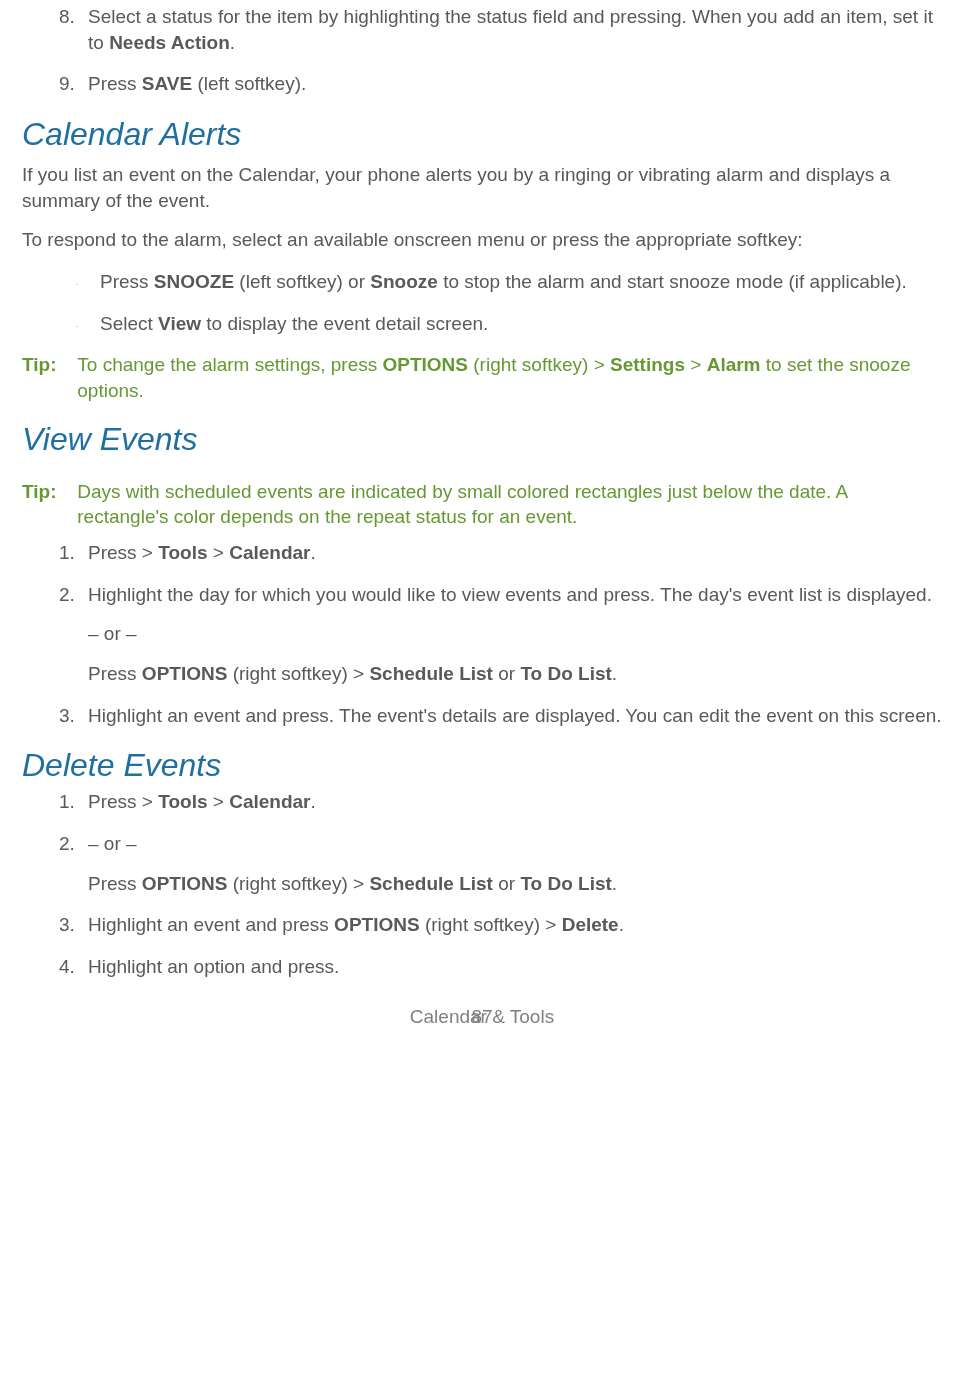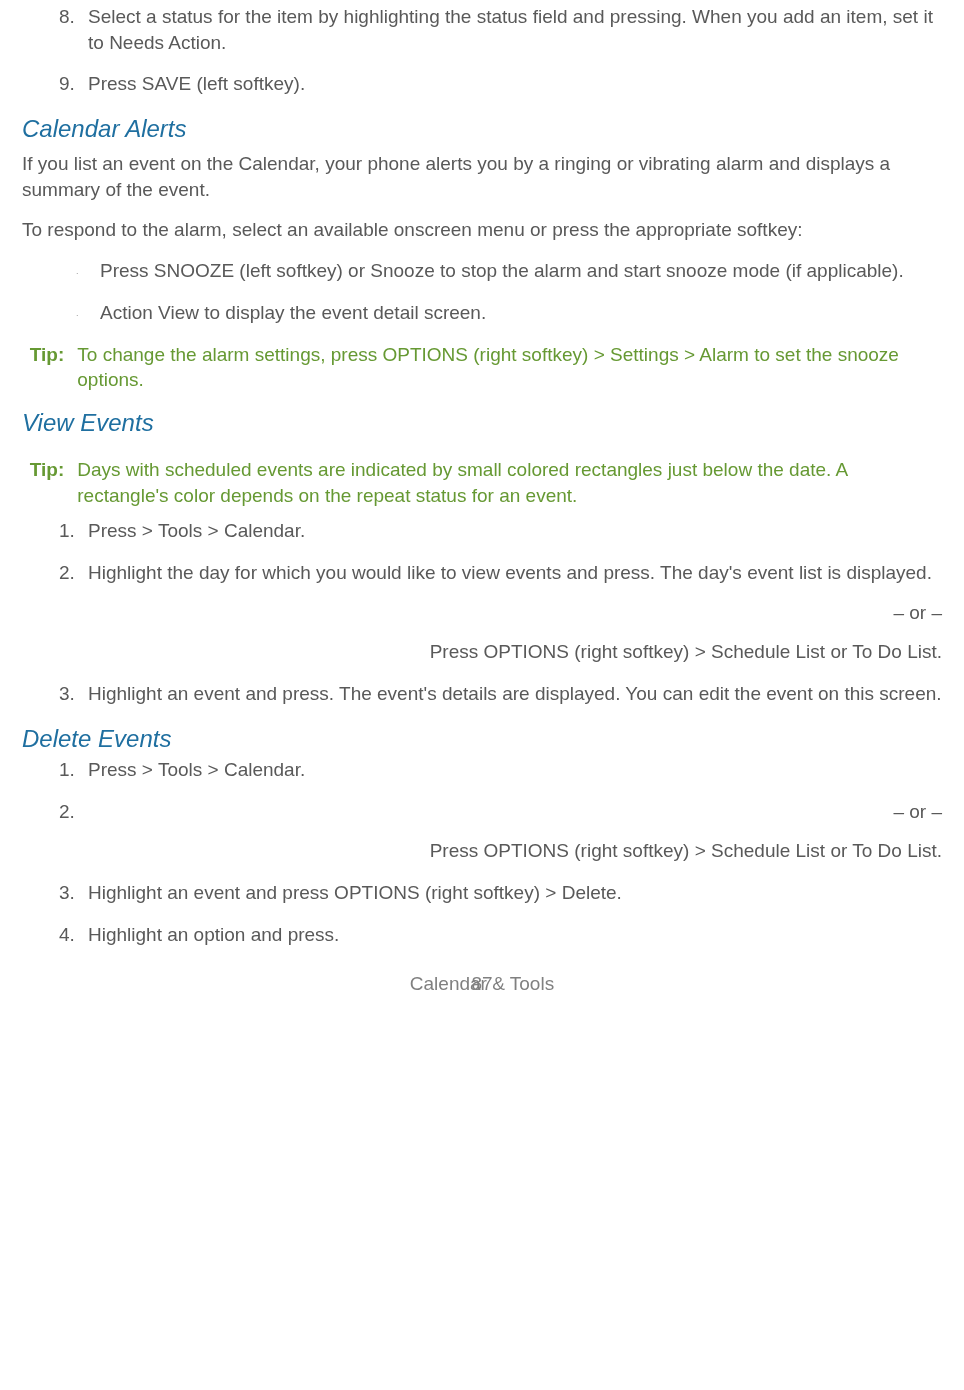--- a/index.html
+++ b/index.html
@@ -5,35 +5,34 @@
   body {
     font-family: Arial, Helvetica, sans-serif;
     color: #595959;
     margin: 0;
     padding: 4px 22px 8px 22px;
     font-size: 19px;
     line-height: 1.35;
     width: 964px;
     box-sizing: border-box;
   }
-  .bold { font-weight: normal; }
+  .bold { font-weight: bold; }
   .h2 {
     color: #1F6FA0;
-    font-size: 24px;
+    font-size: 32px;
     font-style: italic;
     margin-top: 14px;
     margin-bottom: 2px;
   }
   .tip-label {
     color: #669933;
     font-weight: bold;
     display: inline-block;
     width: 50px;
     vertical-align: top;
-    text-align: center;
   }
   .tip-body {
     color: #669933;
     display: inline-block;
     width: 850px;
     vertical-align: top;
   }
   .tip-block { margin: 10px 0 10px 0; }
   ol.num { list-style: decimal; padding-left: 58px; margin: 0; }
   ol.num > li { padding-left: 8px; margin-bottom: 16px; }
@@ -41,21 +40,21 @@
   ul.plain { list-style: none; padding-left: 62px; margin: 16px; }
   ul.plain > li { margin-bottom: 16px; position: relative; }
   ul.plain > li::before {
     content: ".";
     position: absolute;
     left: -24px;
     top: 7px;
     font-size: 9px;
     color: #999;
   }
-  .sub { margin-top: 14px; text-align: right; }
+  .sub { margin-top: 14px; }
   .para { margin: 6px 0 14px 0; }
   .footer {
     margin-top: 24px;
     color: #808080;
     text-align: center;
   }
   .footer .pagenum {
     position: absolute;
     left: 50%;
     transform: translateX(-50%);
@@ -76,21 +75,21 @@
 
 <div class="h2">Calendar Alerts</div>
 <div class="para">If you list an event on the Calendar, your phone alerts you by a ringing or vibrating alarm and displays a summary of the event.</div>
 <div class="para">To respond to the alarm, select an available onscreen menu or press the appropriate softkey:</div>
 
 <ul class="plain">
   <li>
     <span>Press </span><span class="bold">SNOOZE</span><span> (left softkey) or </span><span class="bold">Snooze</span><span> to stop the alarm and start snooze mode (if applicable).</span>
   </li>
   <li>
-    <span>Action </span><span class="bold">View</span><span> to display the event detail screen.</span>
+    <span>Select </span><span class="bold">View</span><span> to display the event detail screen.</span>
   </li>
 </ul>
 
 <div class="tip-block">
   <span class="tip-label">Tip:</span>
   <span class="tip-body">
     <span>To change the alarm settings, press </span><span class="bold">OPTIONS</span><span> (right softkey) &gt; </span><span class="bold">Settings</span><span> &gt; </span><span class="bold">Alarm</span><span> to set the snooze options.</span>
   </span>
 </div>
 

